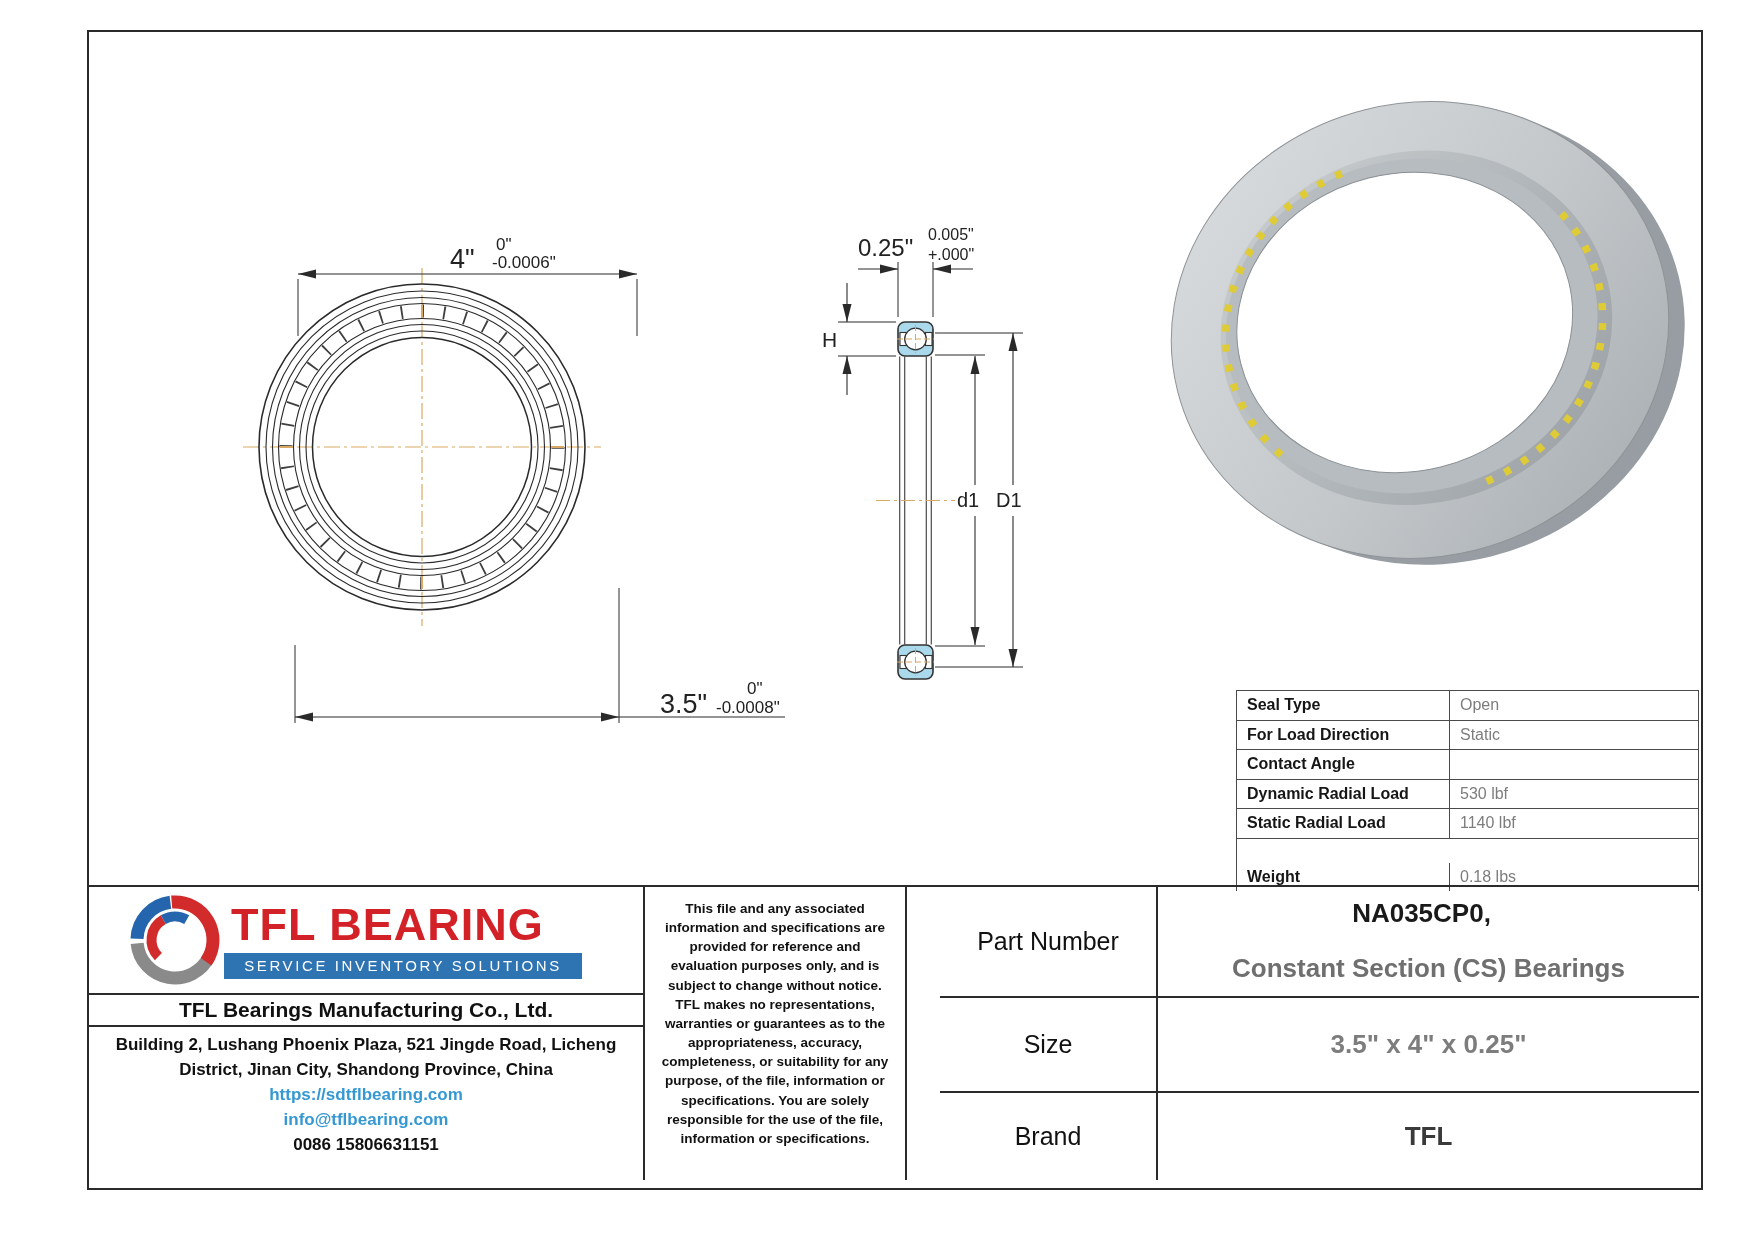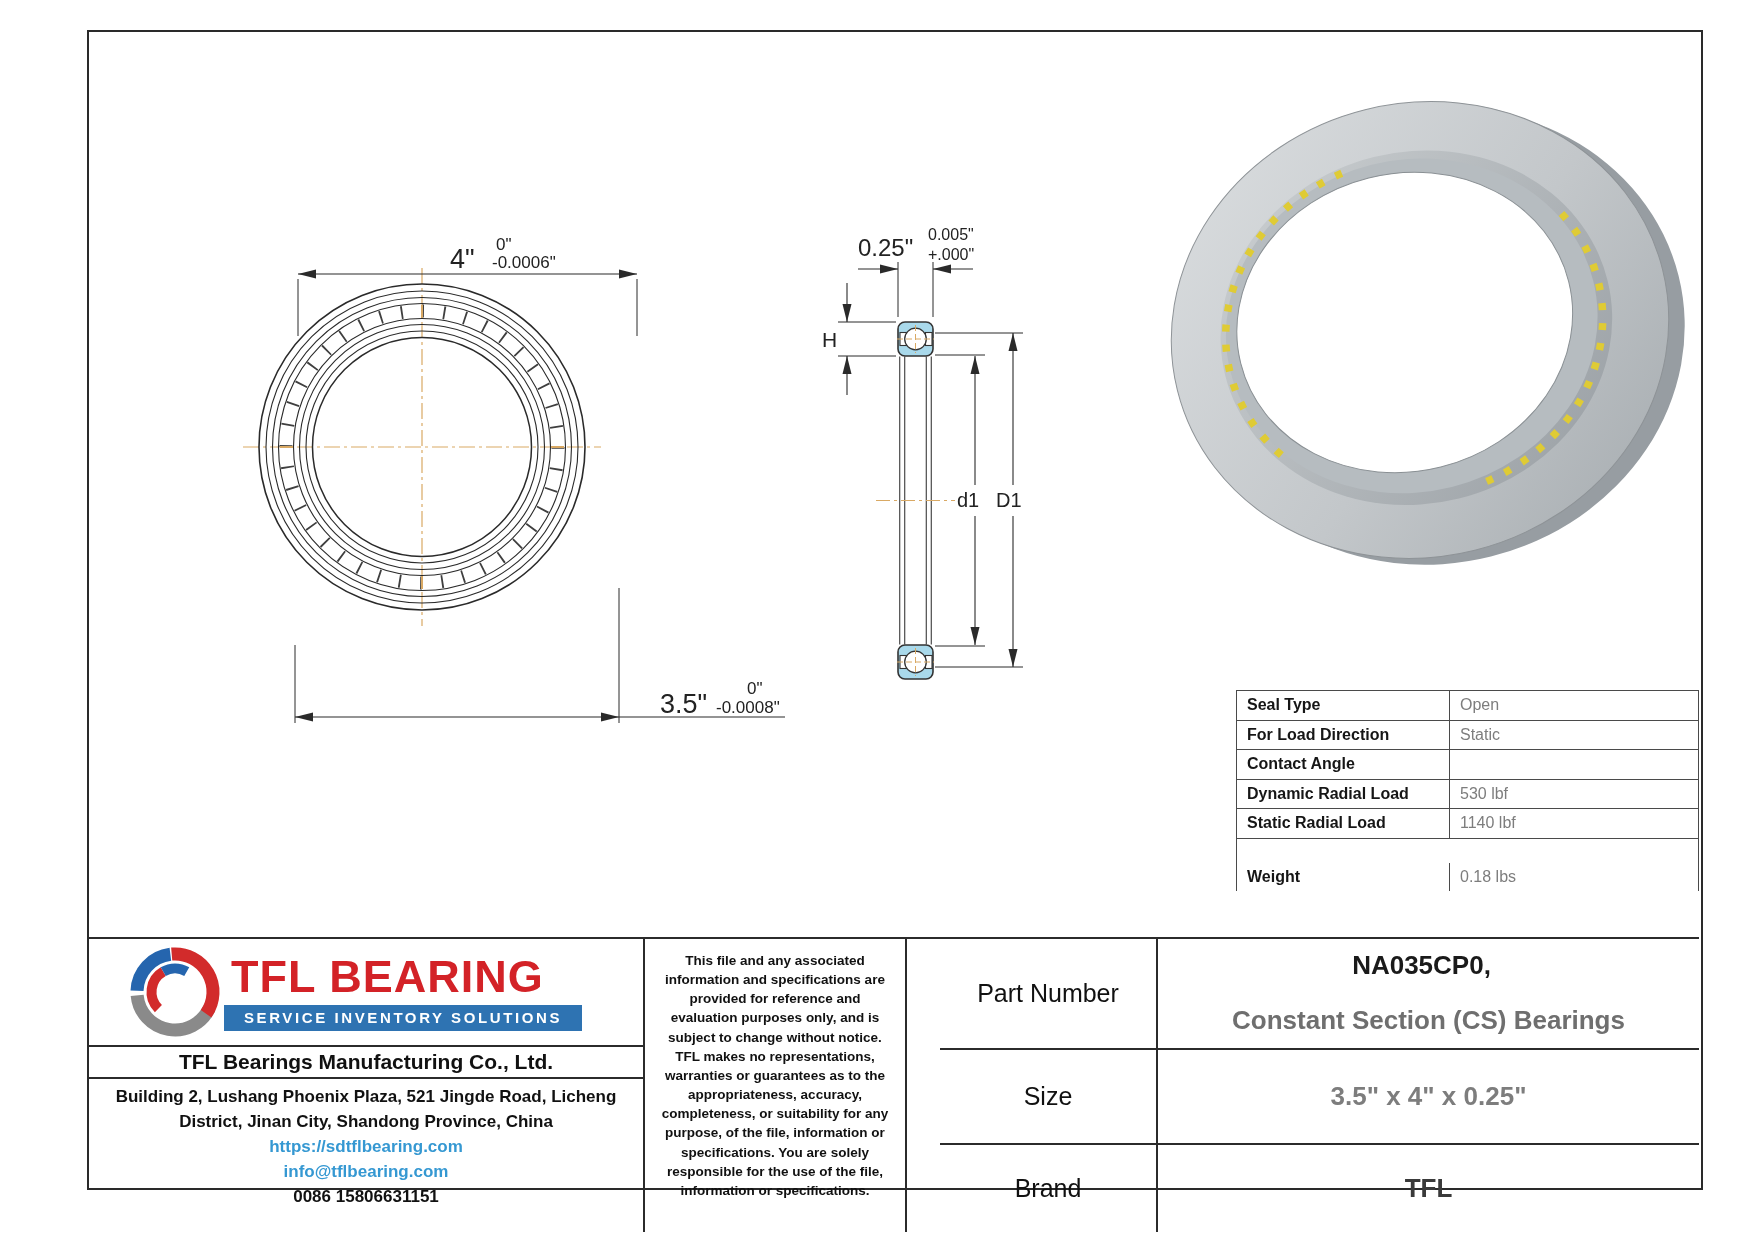--- a/index.html
+++ b/index.html
@@ -14,29 +14,29 @@
   .specs{position:absolute;left:1147px;top:658px;width:463px;height:201px;
          border:1px solid #4a4a4a;border-bottom:none;box-sizing:border-box;
          display:flex;flex-direction:column;}
   .spec-row{flex:1;display:flex;border-bottom:1px solid #4a4a4a;align-items:center;box-sizing:border-box;}
   .spec-row:last-child{border-bottom:none;margin-top:24px;}
   .spec-label{width:213px;padding-left:10px;font-size:16px;font-weight:bold;color:#161616;
               border-right:1px solid #4a4a4a;align-self:stretch;display:flex;align-items:center;box-sizing:border-box;}
   .spec-value{flex:1;padding-left:10px;font-size:16px;color:#7d7d7d;}
 
   
-  .footer{position:absolute;left:0;top:905px;width:1610px;height:295px;
+  .footer{position:absolute;left:0;top:853px;width:1610px;height:295px;
           border-top:2px solid #2b2b2b;box-sizing:border-box;}
   .f-left{position:absolute;left:0;top:0;width:556px;height:100%;
           border-right:2px solid #2b2b2b;box-sizing:border-box;display:flex;flex-direction:column;}
   .logo-row{height:108px;border-bottom:2px solid #2b2b2b;position:relative;box-sizing:border-box;}
   .brand-text{position:absolute;left:142px;top:12px;font-size:45px;font-weight:bold;
               color:#d32227;letter-spacing:1px;white-space:nowrap;}
   .banner{position:absolute;left:135px;top:66px;width:358px;height:26px;background:#2e73b2;
-          color:#ffffff;font-size:15px;font-weight:bold;letter-spacing:2.6px;text-align:center;
+          color:#ffffff;font-size:15px;font-weight:normal;letter-spacing:2.6px;text-align:center;
           line-height:26px;white-space:nowrap;}
   .name-row{height:32px;border-bottom:2px solid #2b2b2b;box-sizing:border-box;
             display:flex;align-items:center;justify-content:center;
             font-size:21px;font-weight:bold;color:#111;}
   .addr-row{flex:1;text-align:center;padding-top:5px;font-size:17px;font-weight:bold;color:#111;
             line-height:25px;}
   .link{color:#3598d2;}
   .f-mid{position:absolute;left:556px;top:0;width:262px;height:100%;
          border-right:2px solid #2b2b2b;box-sizing:border-box;
          display:flex;align-items:flex-start;justify-content:center;}

